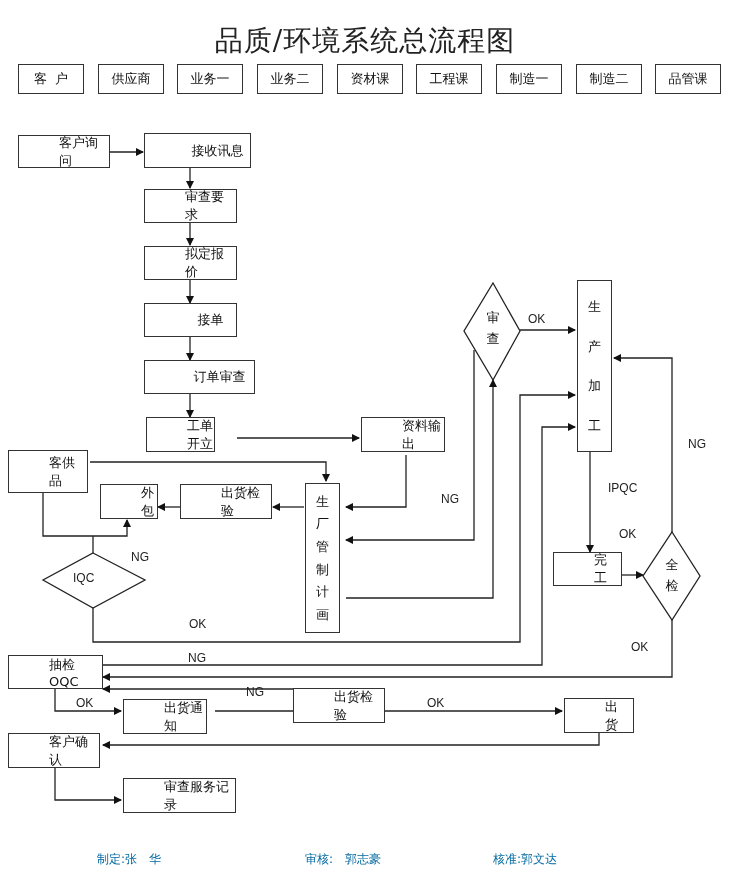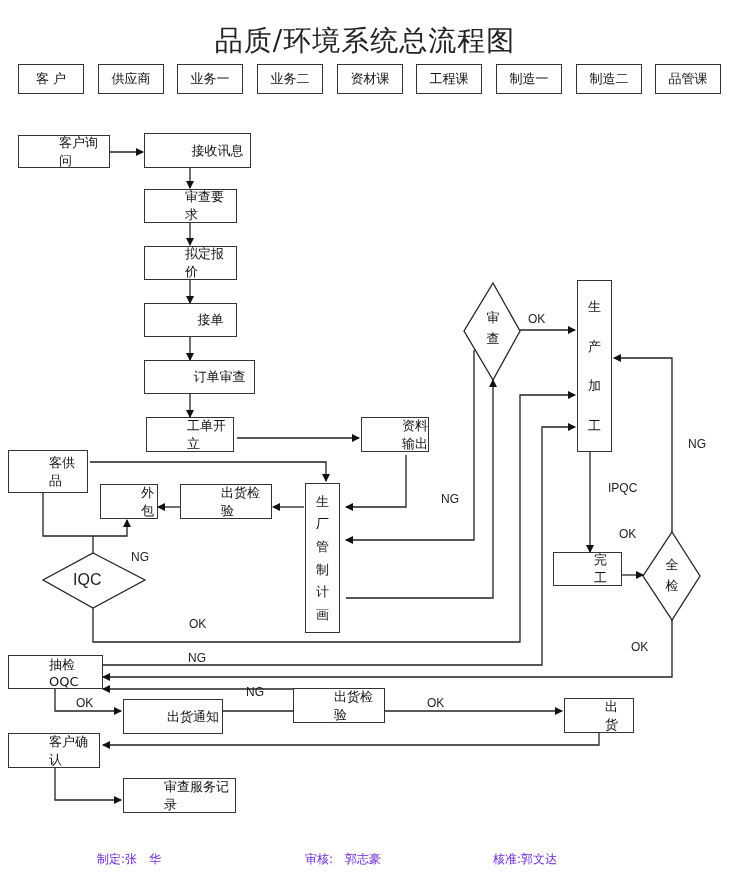--- a/index.html
+++ b/index.html
@@ -2,31 +2,31 @@
 <html><head>
   <meta charset="utf-8">
   <style>
     html, body { margin: 0; padding: 0; background: #ffffff; }
     body { width: 730px; height: 875px; position: relative; overflow: hidden;
            font-family: "DejaVu Sans", sans-serif; color: #111; }
     .title { position: absolute; left: 0; top: 10px; width: 730px; text-align: center;
              font-family: "DejaVu Serif", serif; font-size: 28px; letter-spacing: 1px; color: #222; margin-top: 12px; }
     .dept { position: absolute; top: 64px; height: 30px; width: 66px; border: 1.5px solid #333;
             box-sizing: border-box; font-size: 13px; display: flex; align-items: center;
-            justify-content: center; background: #fff; }
+            justify-content: center; background: #fff; font-family: Liberation Mono, monospace; }
     .node { position: absolute; border: 1.5px solid #333; box-sizing: border-box; background: #fff;
             font-size: 13px; display: flex; align-items: center; justify-content: center; padding-left: 40px; }
     .vnode { position: absolute; border: 1.5px solid #333; box-sizing: border-box; background: #fff;
              font-size: 13px; display: flex; flex-direction: column; align-items: center;
              justify-content: space-around; padding: 6px 0; }
     .vnode span { display: block; line-height: 1; }
     .lbl { position: absolute; font-family: Liberation Sans, sans-serif; font-size: 12px; color: #222; }
     .dtext { position: absolute; font-size: 13px; text-align: center; line-height: 1.6; }
     svg.lines { position: absolute; left: 0; top: 0; }
-    .footer { position: absolute; top: 851px; font-size: 12px; color: #6d28d9; }
+    .footer { position: absolute; top: 851px; font-size: 12px; color: #0369a1; }
   </style>
 </head>
 <body>
 
 <div class="title">品质/环境系统总流程图</div>
 
 <div class="dept" style="left:18px">客 户</div>
 <div class="dept" style="left:98px">供应商</div>
 <div class="dept" style="left:177px">业务一</div>
 <div class="dept" style="left:257px">业务二</div>
@@ -101,22 +101,22 @@
   <polygon points="672,532 700,576 672,620 643,576" fill="#fff" stroke="#222" stroke-width="1.3"></polygon>
   <polygon points="93,553 145,580 93,608 43,580" fill="#fff" stroke="#222" stroke-width="1.3"></polygon>
 </svg>
 
 <div class="node" style="left:18px;top:135px;width:92px;height:33px">客户询问</div>
 <div class="node" style="left:144px;top:133px;width:107px;height:35px">接收讯息</div>
 <div class="node" style="left:144px;top:189px;width:93px;height:34px">审查要求</div>
 <div class="node" style="left:144px;top:246px;width:93px;height:34px">拟定报价</div>
 <div class="node" style="left:144px;top:303px;width:93px;height:34px">接单</div>
 <div class="node" style="left:144px;top:360px;width:111px;height:34px">订单审查</div>
-<div class="node" style="left:146px;top:417px;width:88px;height:35px">工单开立</div>
-<div class="node" style="left:361px;top:417px;width:68px;height:35px">资料输出</div>
+<div class="node" style="left:146px;top:417px;width:69px;height:35px">工单开立</div>
+<div class="node" style="left:361px;top:417px;width:84px;height:35px">资料输出</div>
 <div class="node" style="left:8px;top:450px;width:80px;height:43px">客供品</div>
 <div class="node" style="left:100px;top:484px;width:58px;height:35px">外包</div>
 <div class="node" style="left:180px;top:484px;width:92px;height:35px">出货检验</div>
 
 <div class="vnode" style="left:305px;top:483px;width:35px;height:150px">
   <span>生</span>
   <span>厂</span>
   <span>管</span>
   <span>制</span>
   <span>计</span>
@@ -131,25 +131,25 @@
 </div>
 
 <div class="dtext" style="left:480px;top:308px;width:26px">
   <div>审</div>
   <div>查</div>
 </div>
 <div class="dtext" style="left:659px;top:555px;width:26px">
   <div>全</div>
   <div>检</div>
 </div>
-<div class="lbl" style="left:73px;top:571px;font-size:16px">IQC</div>
+<div class="lbl" style="left:73px;top:571px;font-size:12px">IQC</div>
 
 <div class="node" style="left:553px;top:552px;width:69px;height:34px">完 工</div>
 <div class="node" style="left:8px;top:655px;width:95px;height:34px">抽检 OQC</div>
-<div class="node" style="left:123px;top:699px;width:100px;height:35px">出货通知</div>
+<div class="node" style="left:123px;top:699px;width:84px;height:35px">出货通知</div>
 <div class="node" style="left:293px;top:688px;width:92px;height:35px">出货检验</div>
 <div class="node" style="left:564px;top:698px;width:70px;height:35px">出 货</div>
 <div class="node" style="left:8px;top:733px;width:92px;height:35px">客户确认</div>
 <div class="node" style="left:123px;top:778px;width:113px;height:35px">审查服务记录</div>
 
 <div class="lbl" style="left:528px;top:312px">OK</div>
 <div class="lbl" style="left:441px;top:492px">NG</div>
 <div class="lbl" style="left:688px;top:437px">NG</div>
 <div class="lbl" style="left:608px;top:481px">IPQC</div>
 <div class="lbl" style="left:619px;top:527px">OK</div>

